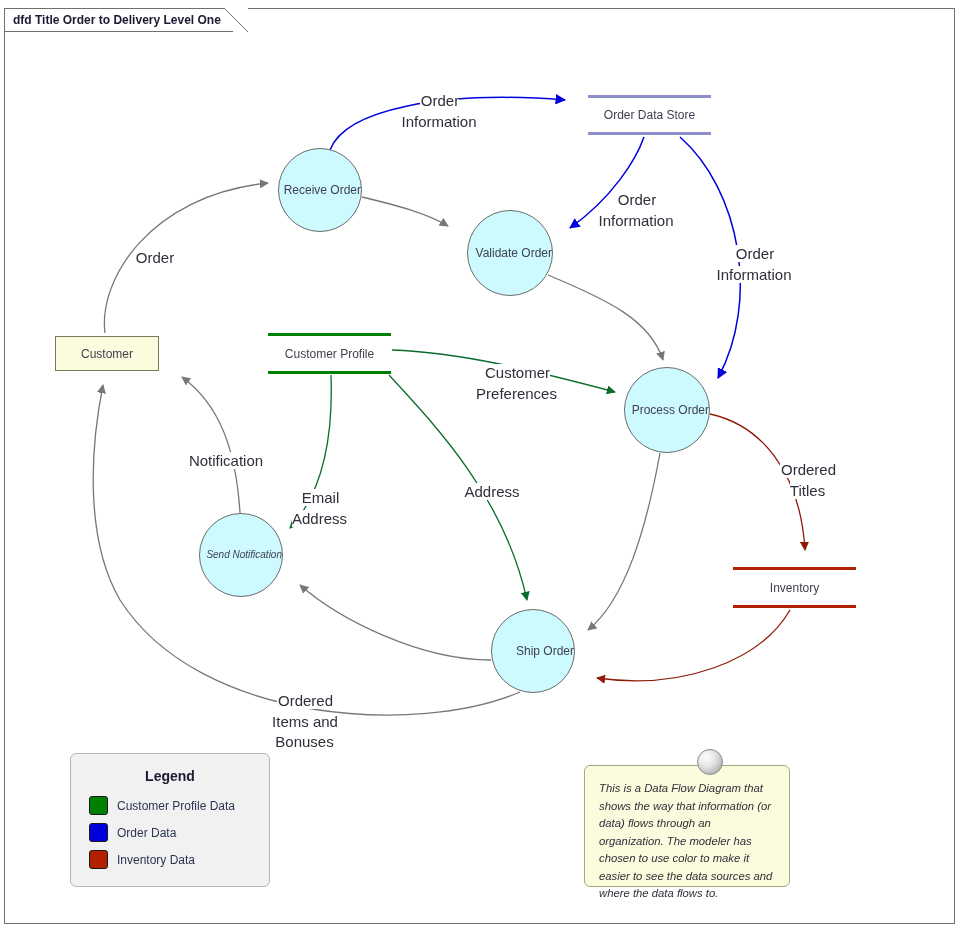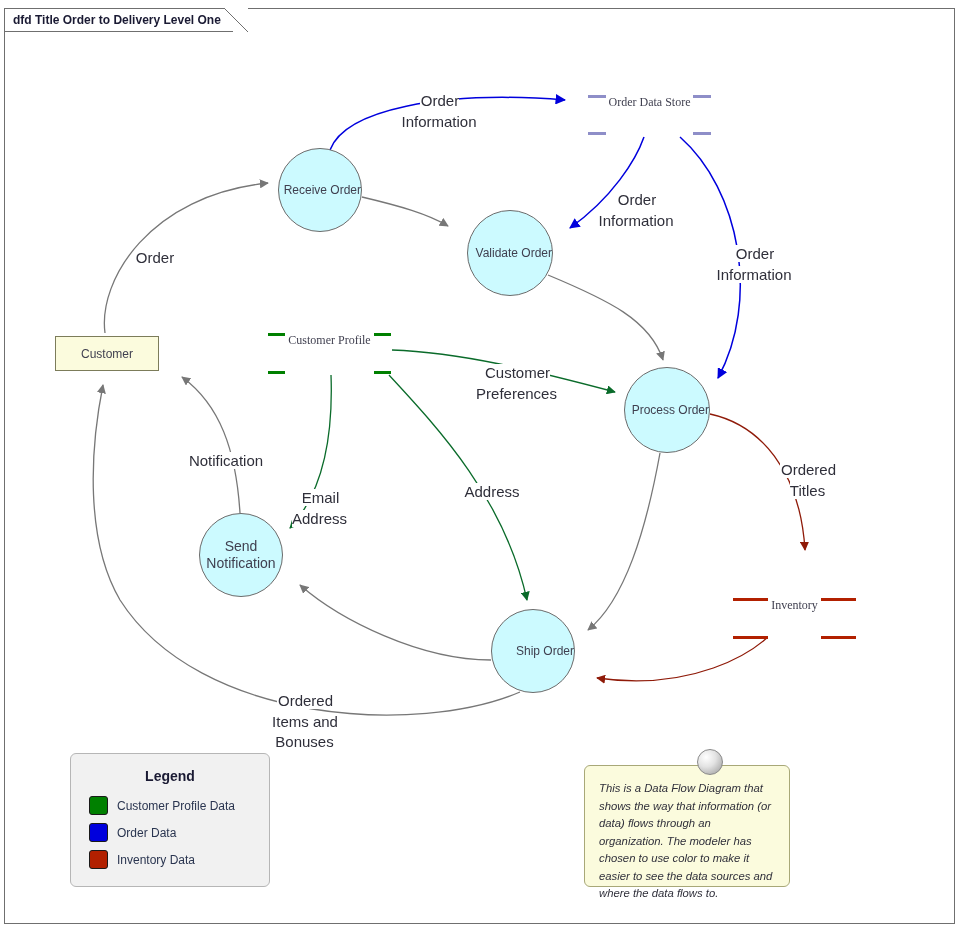--- a/index.html
+++ b/index.html
@@ -97,26 +97,26 @@
     align-items: center;
     justify-content: center;
     font-size: 12px;
     color: #3f3f4f;
     z-index: 3;
   }
   .datastore {
     position: absolute;
     box-sizing: border-box;
     display: flex;
+    align-items: center;
     justify-content: center;
     font-size: 12px;
     color: #3f3f4f;
     z-index: 3;
     background: transparent;
-    font-family: Liberation Serif, serif;
   }
   .datastore .ds-line {
     position: absolute;
     left: 0;
     width: 100%;
     height: 3.2px;
   }
   .datastore .ds-line.top { top: 0; }
   .datastore .ds-line.bottom { bottom: 0; }
   .datastore .ds-label {
@@ -271,21 +271,21 @@
   <div class="process" style="left:467px; top:210px; width:86px; height:86px;">
     <span>Validate
 Order</span>
   </div>
 
   <div class="process" style="left:624px; top:367px; width:86px; height:86px;">
     <span>Process
 Order</span>
   </div>
 
-  <div class="process" style="left:199px; top:513px; width:84px; height:84px; font-size:14px;">
+  <div class="process" style="left:199px; top:513px; width:84px; height:84px; font-size:10px;font-style:italic;">
     <span>Send
 Notification</span>
   </div>
 
   <div class="process" style="left:491px; top:609px; width:84px; height:84px;">
     <span>Ship
 Order</span>
   </div>
 
   <div class="entity" style="left:55px; top:336px; width:104px; height:35px;">
@@ -297,21 +297,21 @@
     <div class="ds-line bottom" style="background:#8e8ec8;"></div>
     <span class="ds-label">Order Data Store</span>
   </div>
 
   <div class="datastore" style="left:268px; top:333px; width:123px; height:41px;">
     <div class="ds-line top" style="background:#008000;"></div>
     <div class="ds-line bottom" style="background:#008000;"></div>
     <span class="ds-label">Customer Profile</span>
   </div>
 
-  <div class="datastore" style="left:733px; top:567px; width:123px; height:41px;margin-top:31px;">
+  <div class="datastore" style="left:733px; top:567px; width:123px; height:41px;">
     <div class="ds-line top" style="background:#b22000;"></div>
     <div class="ds-line bottom" style="background:#b22000;"></div>
     <span class="ds-label">Inventory</span>
   </div>
 
   <div class="flabel" style="left:125px; top:228px; width:60px;">
     <span>Order</span>
   </div>
 
   <div class="flabel" style="left:392px; top:71px; width:95px;">

